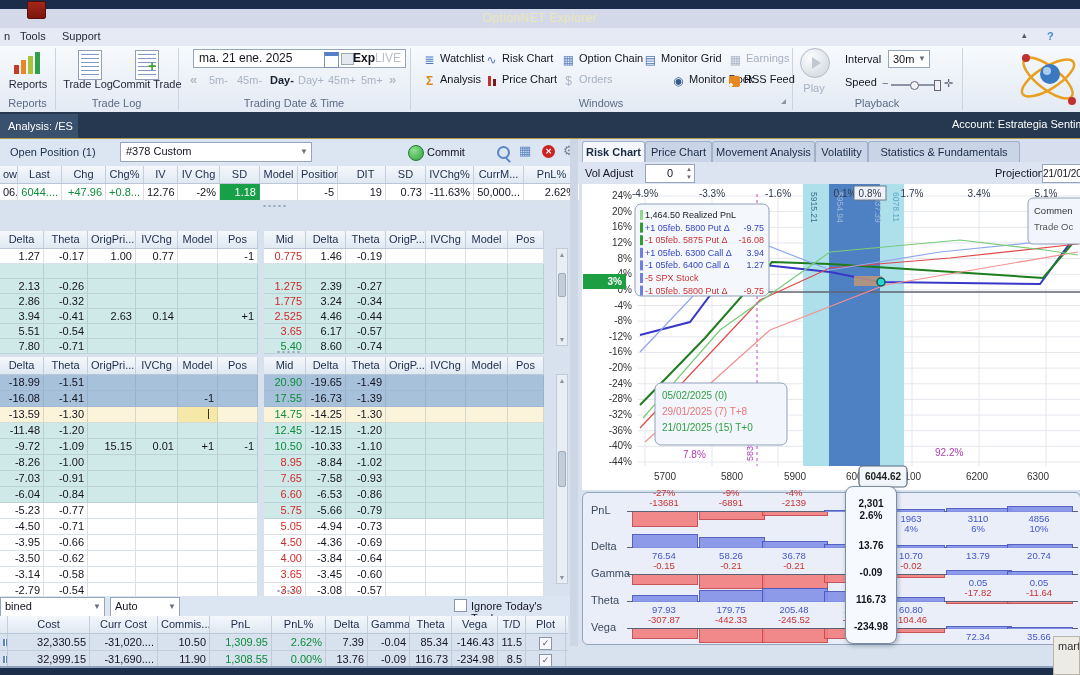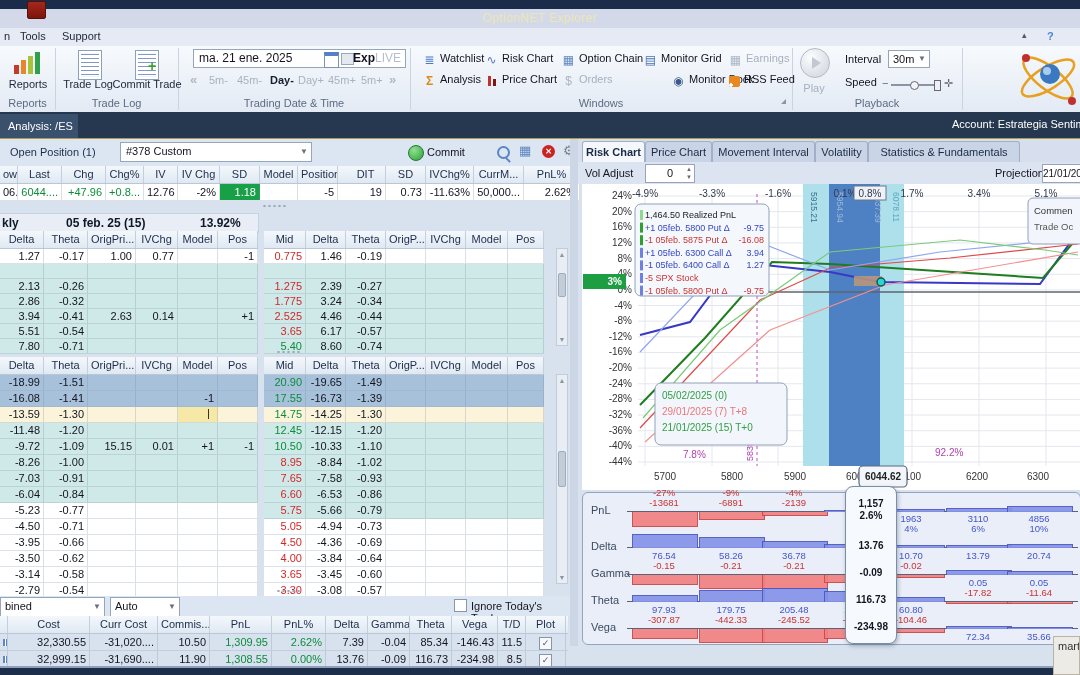--- a/index.html
+++ b/index.html
@@ -211,25 +211,20 @@
     <div class="abs" style="left:542px;top:6px;width:13px;height:13px;border-radius:50%;background:#cc2222;color:#fff;font-size:8px;font-weight:bold;text-align:center;line-height:13px">✕</div>
     <span class="abs" style="left:563px;top:4px;color:#78828f;font-size:13px">⚙</span>
   </div>
 
   <div class="abs" id="pos-t" style="left:0;top:166px;width:580px">
       <div class="thead" style="height: 17px; line-height: 17px;"><span class="tc tc-h" style="width: 18px; height: 17px;">ow</span><span class="tc tc-h" style="width: 44px; height: 17px;">Last</span><span class="tc tc-h" style="width: 44px; height: 17px;">Chg</span><span class="tc tc-h" style="width: 38px; height: 17px;">Chg%</span><span class="tc tc-h" style="width: 34px; height: 17px;">IV</span><span class="tc tc-h" style="width: 42px; height: 17px;">IV Chg</span><span class="tc tc-h" style="width: 40px; height: 17px;">SD</span><span class="tc tc-h" style="width: 38px; height: 17px;">Model</span><span class="tc tc-h" style="width: 40px; height: 17px;">Position</span><span style="display: inline-block; width: 8px;"></span><span class="tc tc-h" style="width: 40px; height: 17px;">DIT</span><span class="tc tc-h" style="width: 40px; height: 17px;">SD</span><span class="tc tc-h" style="width: 48px; height: 17px;">IVChg%</span><span class="tc tc-h" style="width: 50px; height: 17px;">CurrM...</span><span class="tc tc-h" style="width: 56px; height: 17px;">PnL%</span></div>
       <div class="trow bg-w" style="height: 16px; line-height: 16px;"><span class="tc" style="width: 18px; height: 16px;">06....</span><span class="tc pos" style="width: 44px; height: 16px;">6044....</span><span class="tc pos" style="width: 44px; height: 16px;">+47.96</span><span class="tc pos" style="width: 38px; height: 16px;">+0.8...</span><span class="tc" style="width: 34px; height: 16px;">12.76</span><span class="tc" style="width: 42px; height: 16px;">-2%</span><span class="tc cell-green" style="width: 40px; height: 16px;">1.18</span><span class="tc" style="width: 38px; height: 16px;"></span><span class="tc" style="width: 40px; height: 16px;">-5</span><span style="display: inline-block; width: 8px;"></span><span class="tc" style="width: 40px; height: 16px;">19</span><span class="tc" style="width: 40px; height: 16px;">0.73</span><span class="tc" style="width: 48px; height: 16px;">-11.63%</span><span class="tc" style="width: 50px; height: 16px;">50,000...</span><span class="tc" style="width: 56px; height: 16px;">2.62%</span></div>
     </div>
   <div class="abs grip" style="left:262px;top:204px"></div>
 
-  <div class="abs sechdr" style="left:0;top:213px;width:258px;height:18px;line-height:18px">
-    <span style="position:absolute;left:2px">kly</span>
-    <span style="position:absolute;left:66px">05 feb. 25 (15)</span>
-    <span style="position:absolute;left:200px">13.92%</span>
-  </div>
 
   <div class="abs" id="lt-top" style="left:0;top:231px;width:258px">
       <div class="thead" style="height: 17px; line-height: 17px;"><span class="tc tc-h" style="width: 44px; height: 17px;">Delta</span><span class="tc tc-h" style="width: 44px; height: 17px;">Theta</span><span class="tc tc-h" style="width: 48px; height: 17px;">OrigPri...</span><span class="tc tc-h" style="width: 42px; height: 17px;">IVChg</span><span class="tc tc-h" style="width: 40px; height: 17px;">Model</span><span class="tc tc-h" style="width: 40px; height: 17px;">Pos</span></div>
       <div class="trow bg-w" style="height: 14px; line-height: 14px;"><span class="tc" style="width: 44px; height: 14px;">1.27</span><span class="tc" style="width: 44px; height: 14px;">-0.17</span><span class="tc" style="width: 48px; height: 14px;">1.00</span><span class="tc" style="width: 42px; height: 14px;">0.77</span><span class="tc" style="width: 40px; height: 14px;"></span><span class="tc" style="width: 40px; height: 14px;">-1</span></div>
       <div class="trow bg-t" style="height: 14px; line-height: 14px;"><span class="tc" style="width: 44px; height: 14px;"></span><span class="tc" style="width: 44px; height: 14px;"></span><span class="tc" style="width: 48px; height: 14px;"></span><span class="tc" style="width: 42px; height: 14px;"></span><span class="tc" style="width: 40px; height: 14px;"></span><span class="tc" style="width: 40px; height: 14px;"></span></div>
       <div class="trow bg-t" style="height: 14px; line-height: 14px;"><span class="tc" style="width: 44px; height: 14px;">2.13</span><span class="tc" style="width: 44px; height: 14px;">-0.26</span><span class="tc" style="width: 48px; height: 14px;"></span><span class="tc" style="width: 42px; height: 14px;"></span><span class="tc" style="width: 40px; height: 14px;"></span><span class="tc" style="width: 40px; height: 14px;"></span></div>
       <div class="trow bg-t" style="height: 14px; line-height: 14px;"><span class="tc" style="width: 44px; height: 14px;">2.86</span><span class="tc" style="width: 44px; height: 14px;">-0.32</span><span class="tc" style="width: 48px; height: 14px;"></span><span class="tc" style="width: 42px; height: 14px;"></span><span class="tc" style="width: 40px; height: 14px;"></span><span class="tc" style="width: 40px; height: 14px;"></span></div>
       <div class="trow bg-t" style="height: 14px; line-height: 14px;"><span class="tc" style="width: 44px; height: 14px;">3.94</span><span class="tc" style="width: 44px; height: 14px;">-0.41</span><span class="tc" style="width: 48px; height: 14px;">2.63</span><span class="tc" style="width: 42px; height: 14px;">0.14</span><span class="tc" style="width: 40px; height: 14px;"></span><span class="tc" style="width: 40px; height: 14px;">+1</span></div>
       <div class="trow bg-t" style="height: 14px; line-height: 14px;"><span class="tc" style="width: 44px; height: 14px;">5.51</span><span class="tc" style="width: 44px; height: 14px;">-0.54</span><span class="tc" style="width: 48px; height: 14px;"></span><span class="tc" style="width: 42px; height: 14px;"></span><span class="tc" style="width: 40px; height: 14px;"></span><span class="tc" style="width: 40px; height: 14px;"></span></div>
       <div class="trow bg-t" style="height: 14px; line-height: 14px;"><span class="tc" style="width: 44px; height: 14px;">7.80</span><span class="tc" style="width: 44px; height: 14px;">-0.71</span><span class="tc" style="width: 48px; height: 14px;"></span><span class="tc" style="width: 42px; height: 14px;"></span><span class="tc" style="width: 40px; height: 14px;"></span><span class="tc" style="width: 40px; height: 14px;"></span></div>
@@ -304,21 +299,21 @@
       <div class="thead" style="height: 17px; line-height: 17px;"><span class="tc tc-h" style="width: 8px; height: 17px;"></span><span class="tc tc-h" style="width: 82px; height: 17px;">Cost</span><span class="tc tc-h" style="width: 68px; height: 17px;">Curr Cost</span><span class="tc tc-h" style="width: 52px; height: 17px;">Commis...</span><span class="tc tc-h" style="width: 62px; height: 17px;">PnL</span><span class="tc tc-h" style="width: 54px; height: 17px;">PnL%</span><span class="tc tc-h" style="width: 42px; height: 17px;">Delta</span><span class="tc tc-h" style="width: 42px; height: 17px;">Gamma</span><span class="tc tc-h" style="width: 42px; height: 17px;">Theta</span><span class="tc tc-h" style="width: 46px; height: 17px;">Vega</span><span class="tc tc-h" style="width: 28px; height: 17px;">T/D</span><span class="tc tc-h" style="width: 40px; height: 17px;">Plot</span></div>
       <div class="trow" style="height: 16px; line-height: 16px;"><span class="tc" style="width: 8px; height: 16px; text-align: center;"><span class="mini-grid"></span></span><span class="tc" style="width: 82px; height: 16px;">32,330.55</span><span class="tc" style="width: 68px; height: 16px;">-31,020....</span><span class="tc" style="width: 52px; height: 16px;">10.50</span><span class="tc pos" style="width: 62px; height: 16px;">1,309.95</span><span class="tc pos" style="width: 54px; height: 16px;">2.62%</span><span class="tc" style="width: 42px; height: 16px;">7.39</span><span class="tc" style="width: 42px; height: 16px;">-0.04</span><span class="tc" style="width: 42px; height: 16px;">85.34</span><span class="tc" style="width: 46px; height: 16px;">-146.43</span><span class="tc" style="width: 28px; height: 16px;">11.5</span><span class="tc" style="width: 40px; height: 16px; text-align: center;"><span class="chk">✓</span></span></div>
       <div class="trow" style="height: 16px; line-height: 16px;"><span class="tc" style="width: 8px; height: 16px; text-align: center;"><span class="mini-grid"></span></span><span class="tc" style="width: 82px; height: 16px;">32,999.15</span><span class="tc" style="width: 68px; height: 16px;">-31,690....</span><span class="tc" style="width: 52px; height: 16px;">11.90</span><span class="tc pos" style="width: 62px; height: 16px;">1,308.55</span><span class="tc pos" style="width: 54px; height: 16px;">0.00%</span><span class="tc" style="width: 42px; height: 16px;">13.76</span><span class="tc" style="width: 42px; height: 16px;">-0.09</span><span class="tc" style="width: 42px; height: 16px;">116.73</span><span class="tc" style="width: 46px; height: 16px;">-234.98</span><span class="tc" style="width: 28px; height: 16px;">8.5</span><span class="tc" style="width: 40px; height: 16px; text-align: center;"><span class="chk">✓</span></span></div>
     </div>
 
   <div class="abs vsplit"></div>
 
   <div class="abs rtabs" id="rtabs">
       <div class="rtab active" style="left: 4px; width: 63px;">Risk Chart</div>
       <div class="rtab" style="left: 67px; width: 67px;">Price Chart</div>
-      <div class="rtab" style="left: 134px; width: 103px;">Movement Interval</div>
+      <div class="rtab" style="left: 134px; width: 103px;">Movement Analysis</div>
       <div class="rtab" style="left: 237px; width: 53px;">Volatility</div>
       <div class="rtab" style="left: 290px; width: 152px;">Statistics &amp; Fundamentals</div>
     </div>
   <div class="abs ctoolbar">
     <span style="position:absolute;left:7px;top:5px">Vol Adjust</span>
     <div class="spinner" style="left:67px;top:2px;width:48px;height:17px;line-height:17px">
       <span>0</span>
       <span class="spud" style="top:0">▲</span><span class="spud" style="top:8px">▼</span></div>
     <span style="position:absolute;left:417px;top:5px">Projection</span>
     <div class="spinner" style="left:464px;top:2px;width:40px;height:17px;line-height:17px;overflow:hidden;font-size:10px">
@@ -522,21 +517,21 @@
       <span class="gval n" style="left: 211px; top: 121px;">-245.52</span>
       <div class="gbar n" style="left: 241px; width: 64px; height: 9px; top: 136px;"></div>
       <span class="gval n" style="left: 273px; top: 121px;">-330.2</span>
       <div class="gbar n" style="left: 296px; width: 64px; height: 3px; top: 136px;"></div>
       <span class="gval n" style="left: 328px; top: 121px;">-104.46</span>
       <div class="gbar p" style="left: 363px; width: 64px; height: 2px; top: 133px;"></div>
       <span class="gval p" style="left: 395px; top: 138px;">72.34</span>
       <div class="gbar p" style="left: 424px; width: 64px; height: 1px; top: 134px;"></div>
       <span class="gval p" style="left: 456px; top: 138px;">35.66</span>
       <div class="gbox">
-        <div class="gbv p" style="top: 11px;">1,157</div>
+        <div class="gbv p" style="top: 11px;">2,301</div>
         <div class="gbv p" style="top: 23px;">2.6%</div>
         <div class="gbv p" style="top: 53px;">13.76</div>
         <div class="gbv n" style="top: 80px;">-0.09</div>
         <div class="gbv p" style="top: 107px;">116.73</div>
         <div class="gbv n" style="top: 134px;">-234.98</div>
       </div>
     </div>
 
   <div class="abs bstrip"></div>
   <div class="abs corner"><span>marte</span></div>

